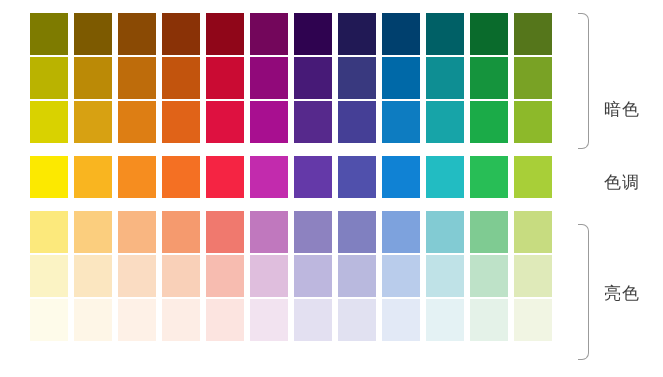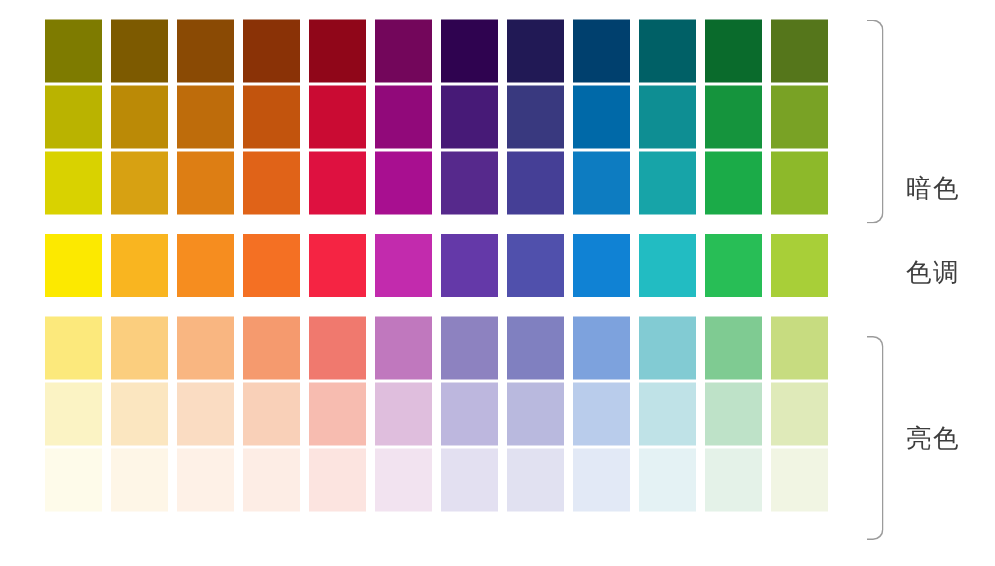--- a/index.html
+++ b/index.html
@@ -66,21 +66,21 @@
   .label {
     position: absolute;
     left: 604px;
     color: #3d3d3d;
     font-size: 17px;
     line-height: 1;
     letter-spacing: 1px;
     white-space: nowrap;
     font-family: "DejaVu Sans", "Liberation Sans", sans-serif;
   }
-  #label-dark  { top: 118px; }
+  #label-dark  { top: 101px; }
   #label-tone  { top: 174px; }
   #label-light { top: 285px; }
 </style>
 </head>
 <body>
 
 <div id="palette-root">
 
   <div class="grid">
 

